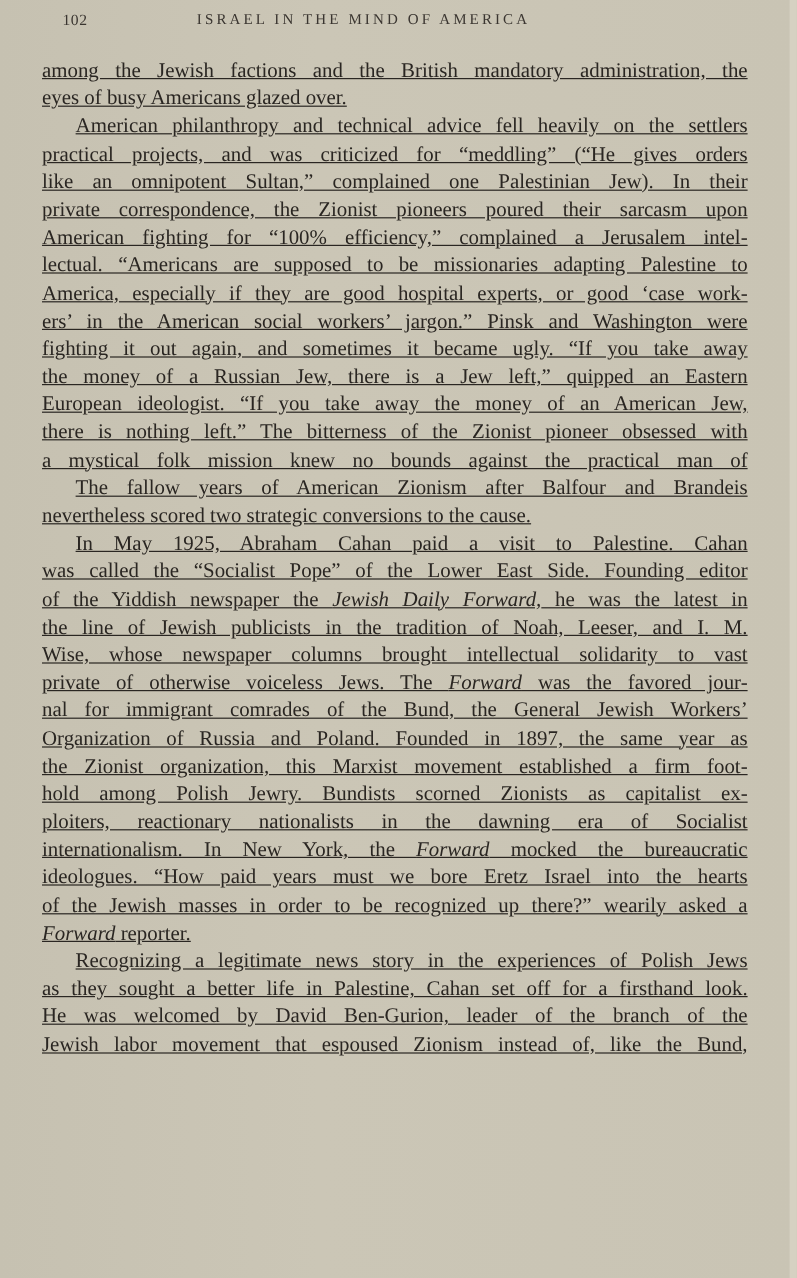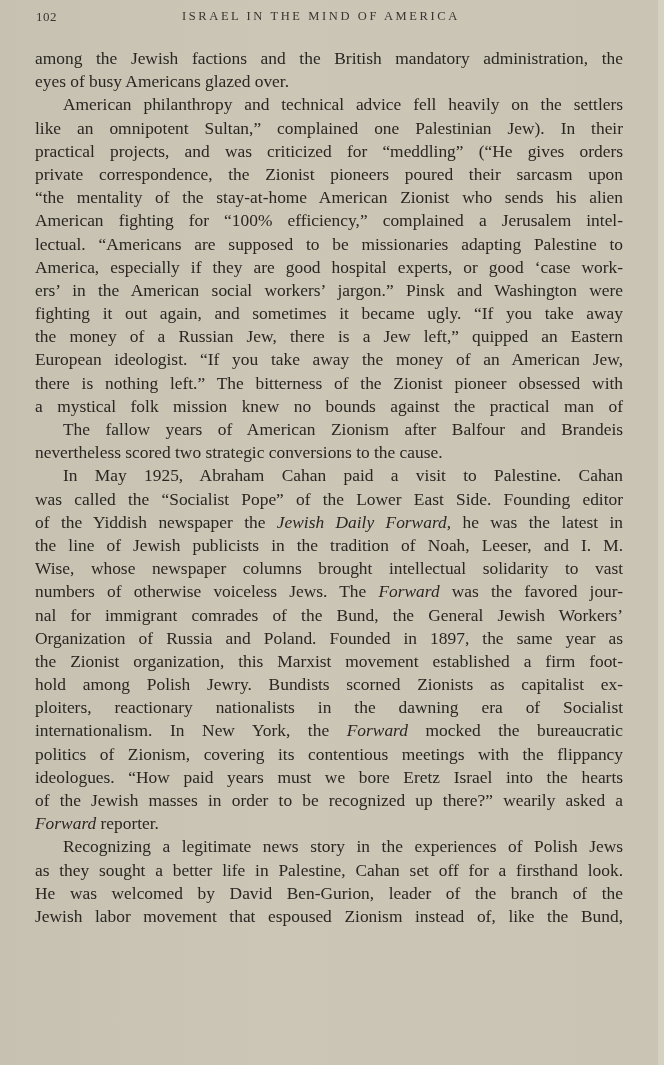--- a/index.html
+++ b/index.html
@@ -14,81 +14,80 @@
     background: linear-gradient(90deg, #c6c1b1 0%, #cbc6b6 40%, #c9c4b4 100%);
   }
   .edge {
     position: absolute; right: 0; top: 0; width: 6px; height: 1065px;
     background: #d6d1c2;
   }
   .running-head {
     position: absolute; top: 9px; left: 36px; width: 590px; height: 20px;
   }
   .page-number {
-    position: absolute; left: 0; top: 0;
+    position: absolute; left: 16px; top: 0;
     font-size: 13px; letter-spacing: 0.5px; color: #3a3530; text-align: right;
   }
   .book-title {
-    position: absolute; left: 146px; top: 0;
+    position: absolute; left: 128px; top: 0;
     font-size: 12.5px; letter-spacing: 2.6px; color: #3a3530;
   }
   .body-text {
     position: absolute; left: 35px; top: 47px; width: 588px;
     font-size: 17.4px; line-height: 23.2px;
     text-align: justify;
   }
   .line {
     display: block; white-space: nowrap; height: 23.2px;
     text-align-last: justify;
+    text-decoration: underline;
   }
   .line.last { text-align-last: left; }
   .line.indent { padding-left: 28px; }
   em { font-style: italic; }
 </style>
 </head>
 <body>
 
 <div class="page">
   <div class="edge"></div>
   <div class="running-head">
     <span class="page-number">102</span>
     <span class="book-title">ISRAEL IN THE MIND OF AMERICA</span>
   </div>
   <div class="body-text" id="body-text">
       <span class="line">among the Jewish factions and the British mandatory administration, the</span>
       <span class="line last">eyes of busy Americans glazed over.</span>
       <span class="line indent">American philanthropy and technical advice fell heavily on the settlers</span>
+      <span class="line">practical projects, and was criticized for “meddling” (“He gives orders</span>
       <span class="line">like an omnipotent Sultan,” complained one Palestinian Jew). In their</span>
-      <span class="line">practical projects, and was criticized for “meddling” (“He gives orders</span>
       <span class="line">private correspondence, the Zionist pioneers poured their sarcasm upon</span>
-      <span class="line">“the mentality of the stay-at-home American Zionist who sends his alien</span>
       <span class="line">American fighting for “100% efficiency,” complained a Jerusalem intel-</span>
       <span class="line">lectual. “Americans are supposed to be missionaries adapting Palestine to</span>
       <span class="line">America, especially if they are good hospital experts, or good ‘case work-</span>
       <span class="line">ers’ in the American social workers’ jargon.” Pinsk and Washington were</span>
       <span class="line">fighting it out again, and sometimes it became ugly. “If you take away</span>
       <span class="line">the money of a Russian Jew, there is a Jew left,” quipped an Eastern</span>
       <span class="line">European ideologist. “If you take away the money of an American Jew,</span>
       <span class="line">there is nothing left.” The bitterness of the Zionist pioneer obsessed with</span>
       <span class="line">a mystical folk mission knew no bounds against the practical man of</span>
       <span class="line indent">The fallow years of American Zionism after Balfour and Brandeis</span>
       <span class="line last">nevertheless scored two strategic conversions to the cause.</span>
       <span class="line indent">In May 1925, Abraham Cahan paid a visit to Palestine. Cahan</span>
       <span class="line">was called the “Socialist Pope” of the Lower East Side. Founding editor</span>
       <span class="line"><span>of the Yiddish newspaper the </span><em>Jewish Daily Forward,</em><span> he was the latest in</span></span>
       <span class="line">the line of Jewish publicists in the tradition of Noah, Leeser, and I. M.</span>
       <span class="line">Wise, whose newspaper columns brought intellectual solidarity to vast</span>
-      <span class="line"><span>numbers of otherwise voiceless Jews. The </span><em>Forward</em><span> was the favored jour-</span></span>
+      <span class="line"><span>private of otherwise voiceless Jews. The </span><em>Forward</em><span> was the favored jour-</span></span>
       <span class="line">nal for immigrant comrades of the Bund, the General Jewish Workers’</span>
       <span class="line">Organization of Russia and Poland. Founded in 1897, the same year as</span>
       <span class="line">the Zionist organization, this Marxist movement established a firm foot-</span>
       <span class="line">hold among Polish Jewry. Bundists scorned Zionists as capitalist ex-</span>
       <span class="line">ploiters, reactionary nationalists in the dawning era of Socialist</span>
       <span class="line"><span>internationalism. In New York, the </span><em>Forward</em><span> mocked the bureaucratic</span></span>
-      <span class="line">politics of Zionism, covering its contentious meetings with the flippancy</span>
       <span class="line">ideologues. “How paid years must we bore Eretz Israel into the hearts</span>
       <span class="line">of the Jewish masses in order to be recognized up there?” wearily asked a</span>
       <span class="line last"><em>Forward</em><span> reporter.</span></span>
       <span class="line indent">Recognizing a legitimate news story in the experiences of Polish Jews</span>
       <span class="line">as they sought a better life in Palestine, Cahan set off for a firsthand look.</span>
       <span class="line">He was welcomed by David Ben-Gurion, leader of the branch of the</span>
       <span class="line">Jewish labor movement that espoused Zionism instead of, like the Bund,</span>
     </div>
 </div>
 

